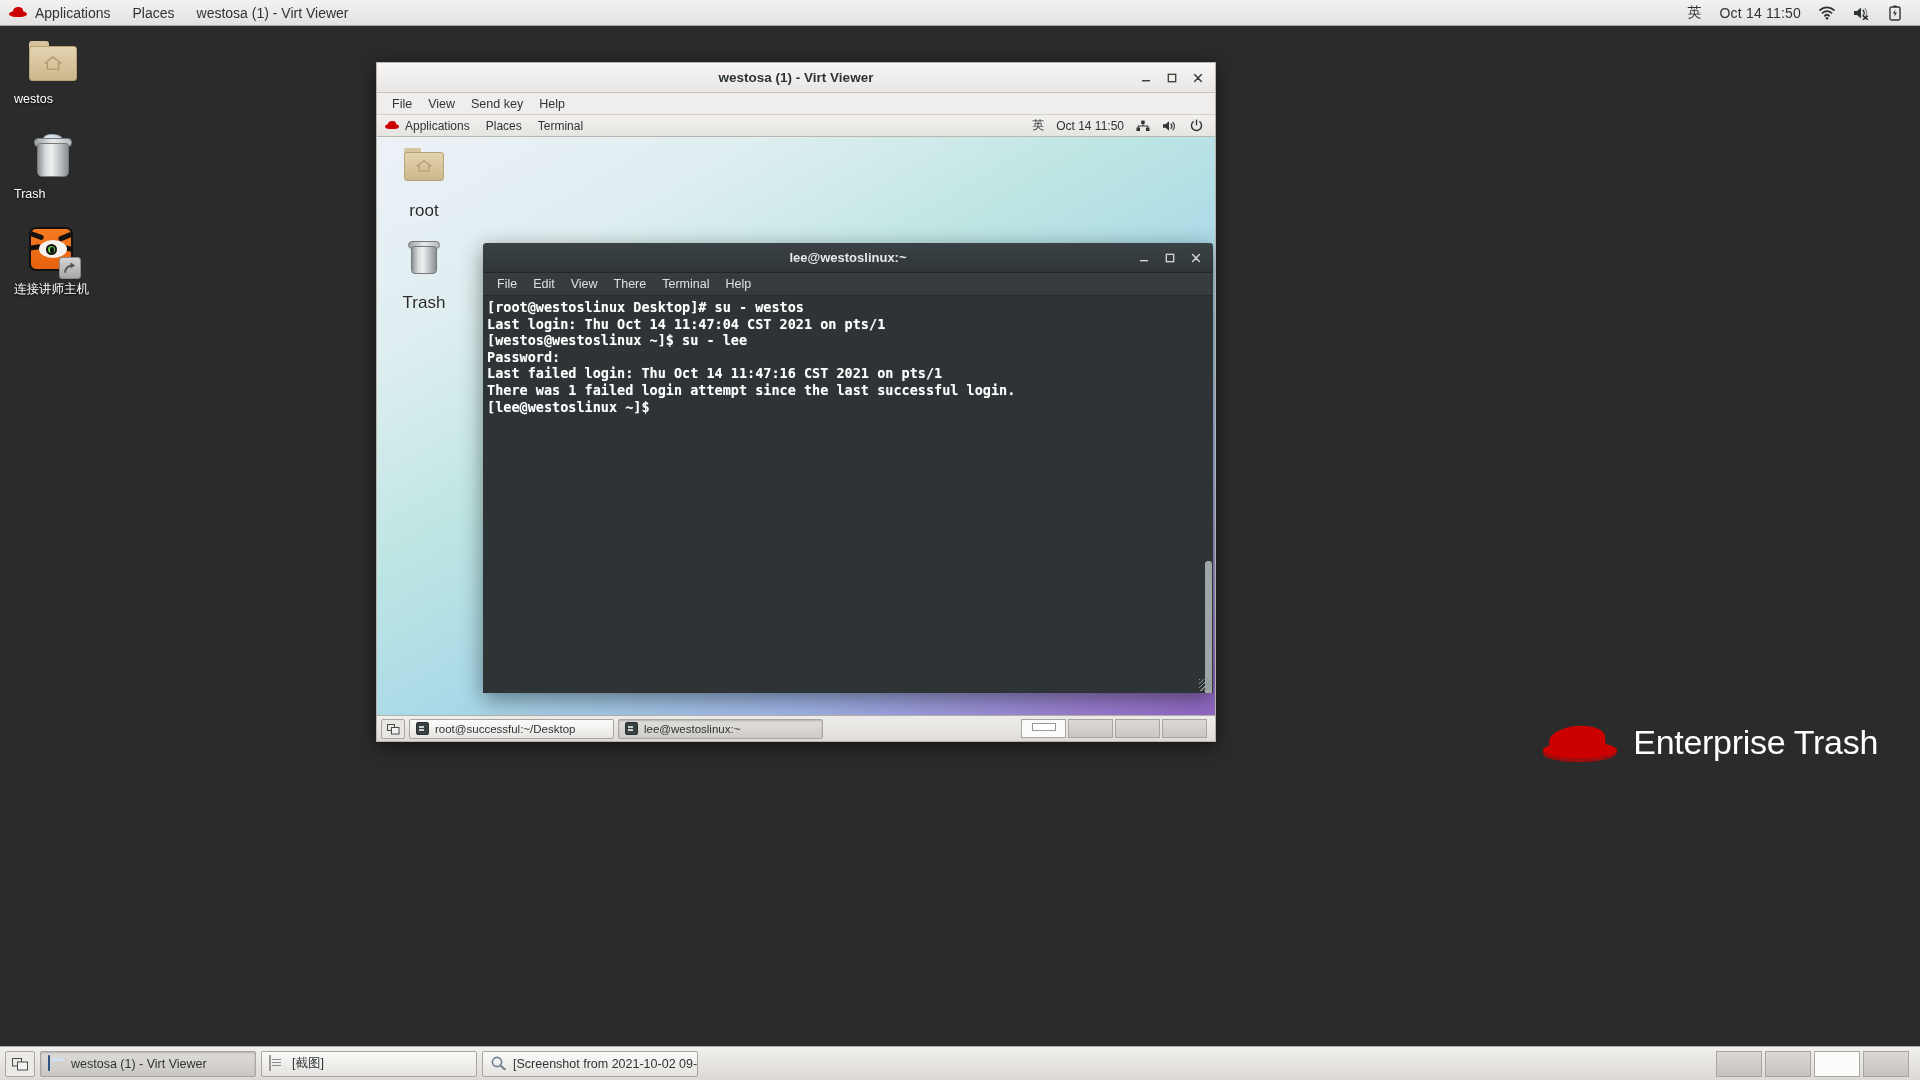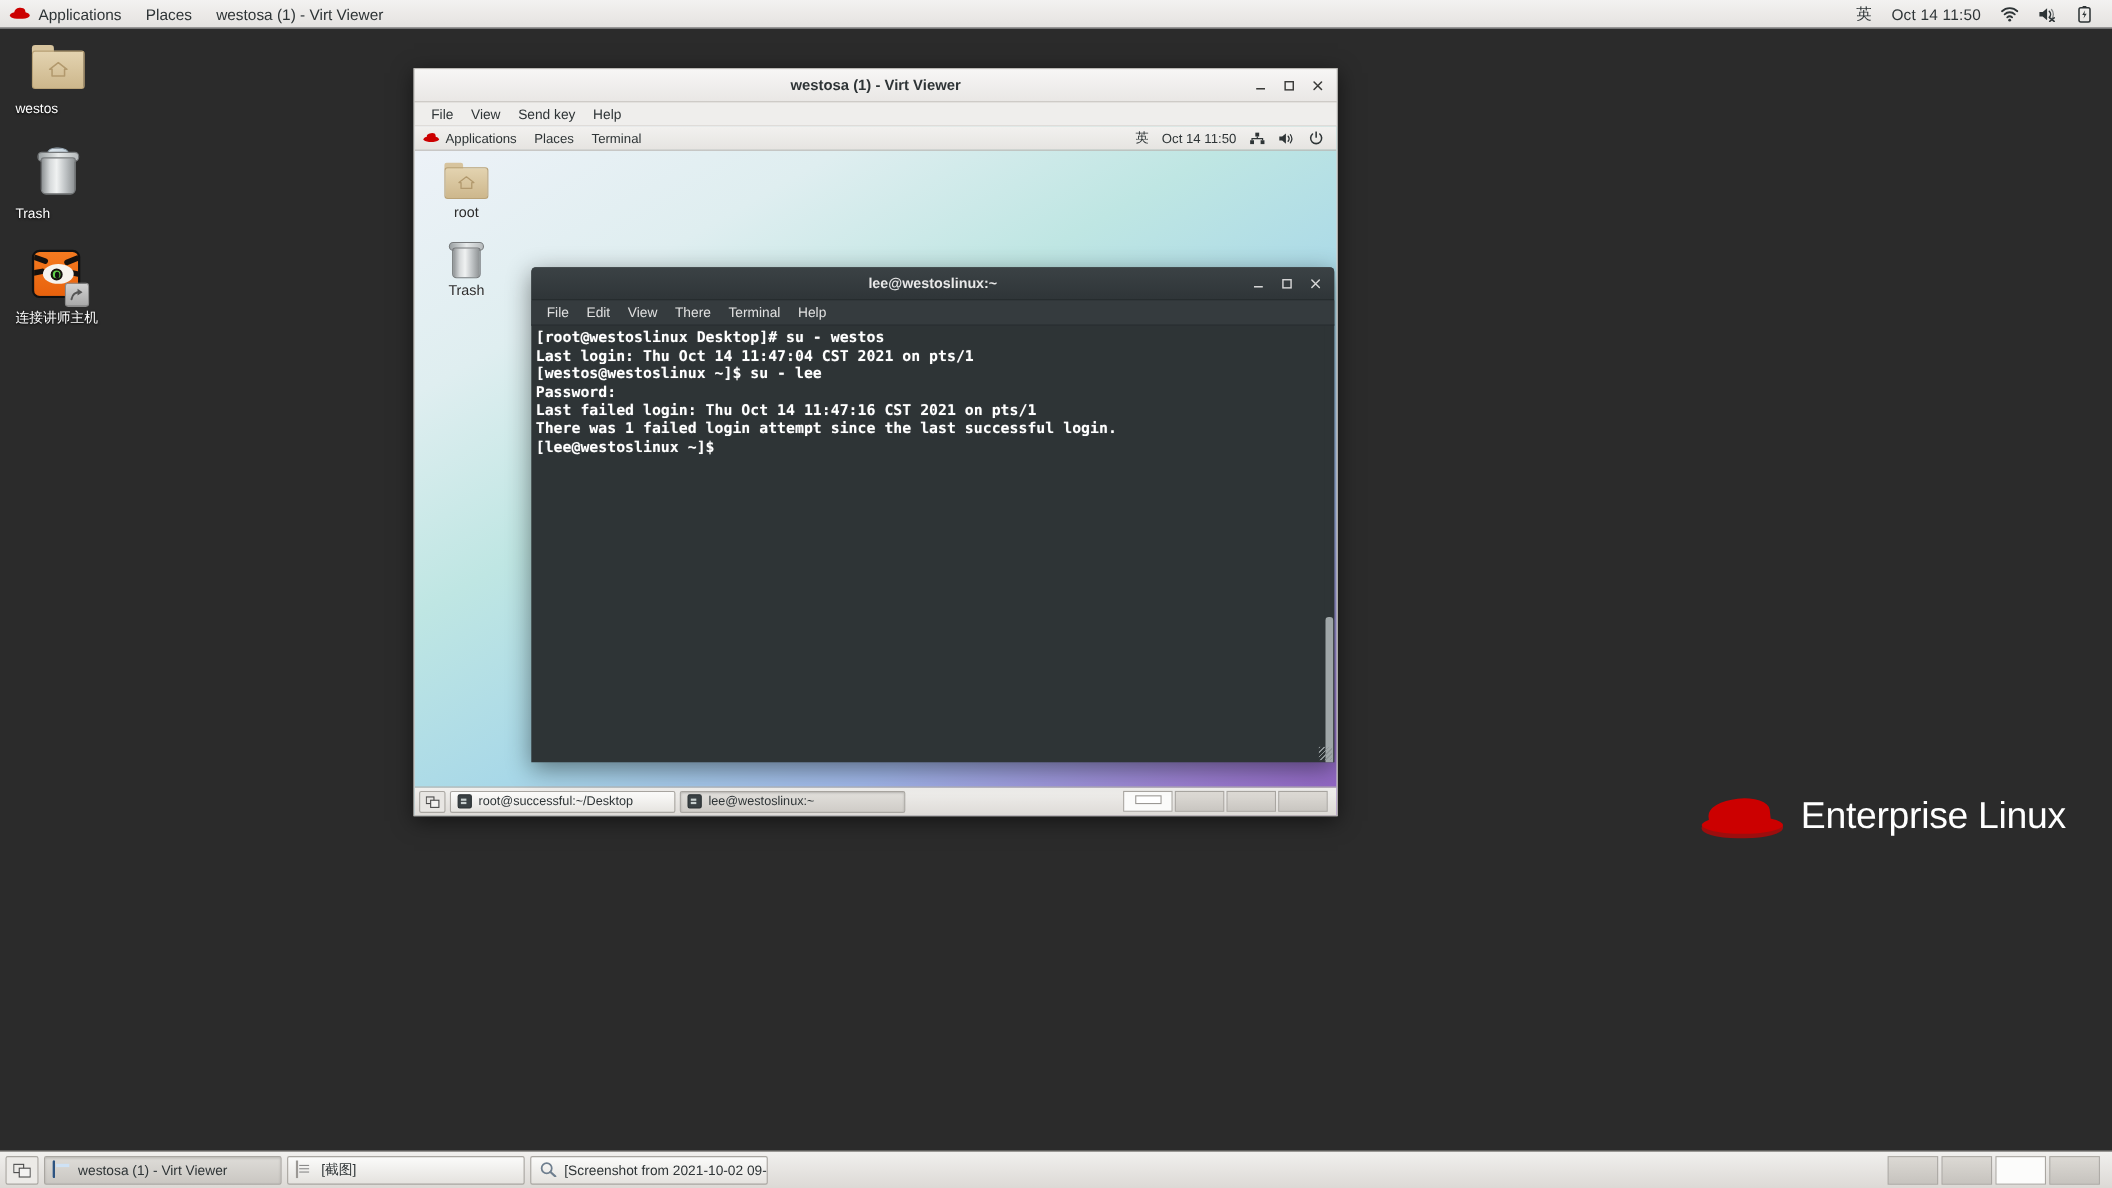--- a/index.html
+++ b/index.html
@@ -166,21 +166,21 @@
   .vm-wm .bigv {
     font-size:120px; color:#2a3050; line-height:0.85; font-weight:bold;
     font-family:"Liberation Serif", serif;
   }
   .vm-wm .cn { font-size:42px; color:#2a3050; letter-spacing:6px; font-weight:bold;}
 
   
   .vm-dicons { position:absolute; left:16px; top:28px; width:62px; z-index:3;}
   .vm-dicon { width:62px; text-align:center; margin-bottom:14px;}
   .vm-dicon .g { height:42px; display:flex; align-items:center; justify-content:center;}
-  .vm-dicon .l { font-size:13px; color:#2b2b2b; margin-top:0; text-shadow:0 1px 1px rgba(255,255,255,0.6);}
+  .vm-dicon .l { font-size:17px; color:#2b2b2b; margin-top:16px; text-shadow:0 1px 1px rgba(255,255,255,0.6);}
   .folder-sm { width:40px; height:33px; position:relative;}
   .folder-sm .tab { position:absolute; left:0; top:0; width:17px; height:6px; background:#d7c49e; border-radius:2px 2px 0 0;}
   .folder-sm .body { position:absolute; left:0; top:4px; width:40px; height:29px;
     background:linear-gradient(to bottom,#e3d3b0,#cdb78c); border-radius:3px; border:1px solid #b9a277;}
   .folder-sm .home { position:absolute; left:12px; top:12px; width:16px; height:12px;}
   .trash-sm { width:32px; height:35px; position:relative;}
   .trash-sm .can { position:absolute; left:3px; top:7px; width:26px; height:28px;
     background:linear-gradient(to right,#8e9294 0%,#d7dadb 25%,#f0f2f2 45%,#c2c6c8 70%,#8d9193 100%);
     border-radius:3px 3px 4px 4px; border:1px solid #76797b;}
   .trash-sm .lid { position:absolute; left:0; top:2px; width:32px; height:8px;
@@ -603,21 +603,21 @@
   </div>
 </div>
 
 <div class="brand">
   <div class="logo">
     <div class="shadow"></div>
     <div class="brim"></div>
     <div class="hat"></div>
   </div>
   <div class="txt">
-    <div class="l2">Enterprise Linux</div>
+    <div class="l2">Enterprise Trash</div>
   </div>
 </div>
 
 <div class="taskbar">
   <div class="tbar-show">
     <svg width="16" height="14" viewBox="0 0 16 14">
       <rect x="0.5" y="1.5" width="9" height="7.5" fill="none" stroke="#4a4a4a" stroke-width="1"></rect>
       <rect x="5.5" y="5" width="10" height="8" fill="#f3f2f1" stroke="#4a4a4a" stroke-width="1"></rect>
     </svg>
   </div>

